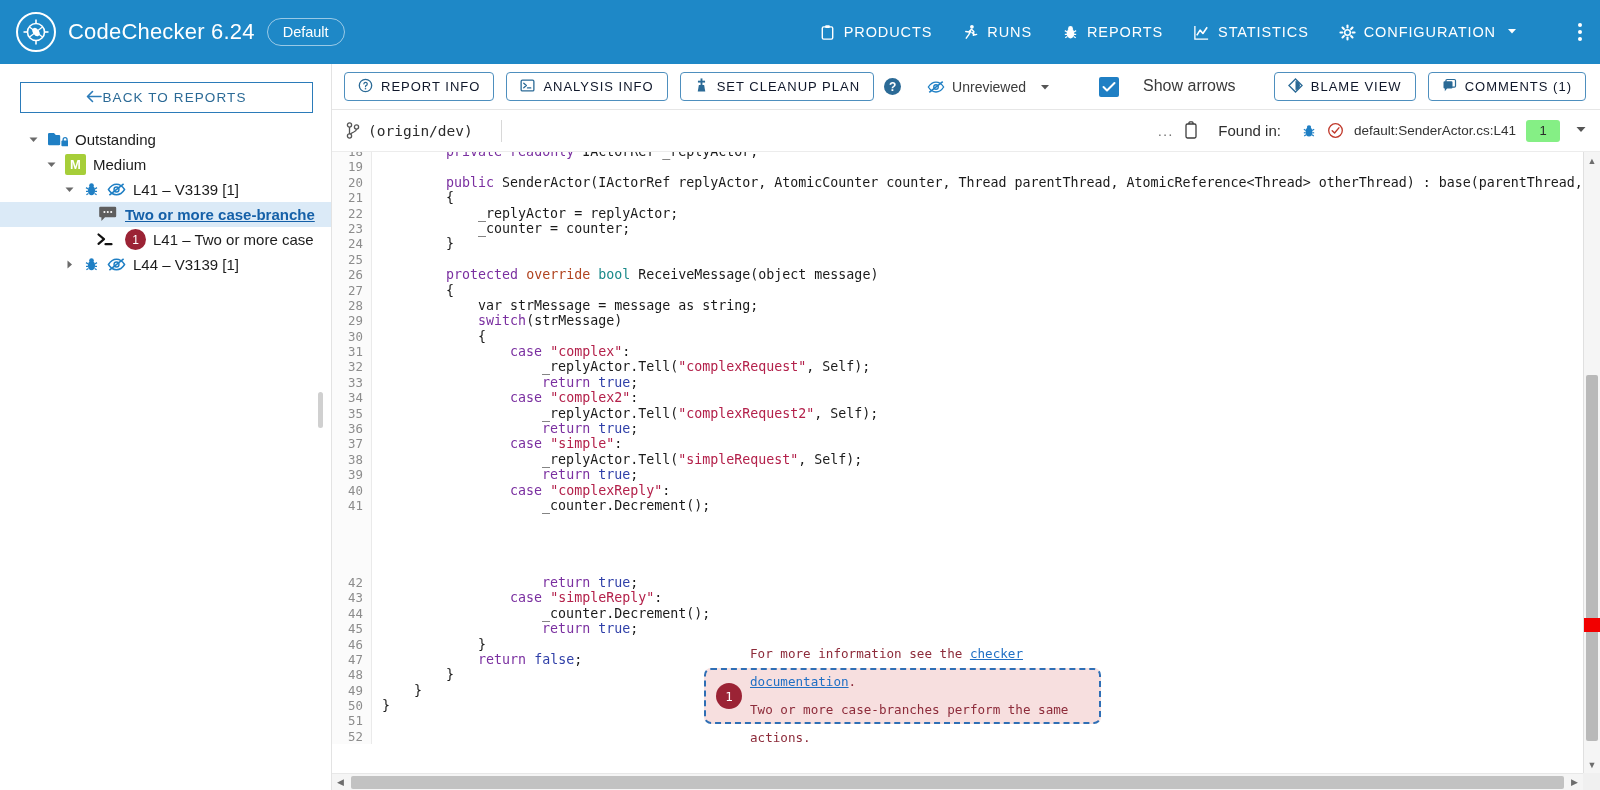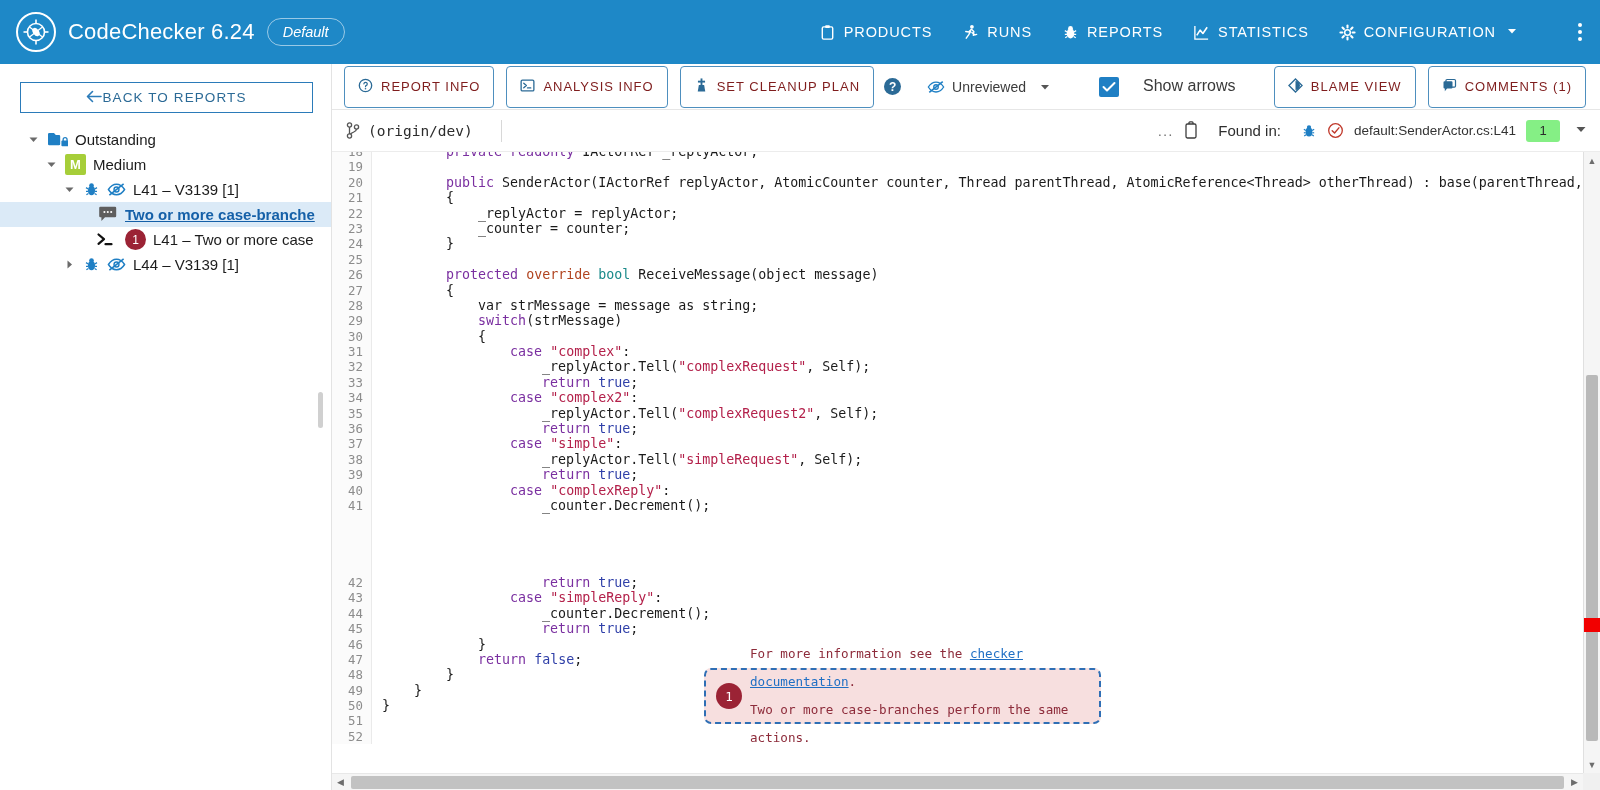--- a/index.html
+++ b/index.html
@@ -34,21 +34,20 @@
     letter-spacing: .2px;
     white-space: nowrap;
   }
   #default-chip {
     margin-left: 12px;
     border: 1px solid rgba(255,255,255,.55);
     border-radius: 16px;
     padding: 5px 15px;
     font-size: 14.5px;
     white-space: nowrap;
-    font-style: italic;
   }
   #main-nav {
     margin-left: auto;
     display: flex;
     align-items: center;
     gap: 30px;
   }
   .nav-item {
     display: flex; align-items: center; gap: 8px;
     font-size: 14.5px;
@@ -144,25 +143,25 @@
     height: 46px;
     display: flex; align-items: center;
     gap: 12px;
     padding: 0 14px 0 12px;
     border-bottom: 1px solid #e6e6e6;
     background: #fff;
   }
   .tb-btn {
     border: 1px solid #4e8fbe;
     border-radius: 4px;
-    height: 42px;
+    height: 29px;
     display: flex; align-items: center;
     gap: 8px;
     padding: 0 13px;
-    color: #7f1d1d;
+    color: #0f172a;
     font-size: 13px;
     letter-spacing: 1px;
     background: #fff;
     cursor: pointer;
     white-space: nowrap;
   }
   #help-icon {
     width: 17px; height: 17px; border-radius: 50%;
     background: #2b6a96; color: #fff;
     font-size: 12px; font-weight: bold;

